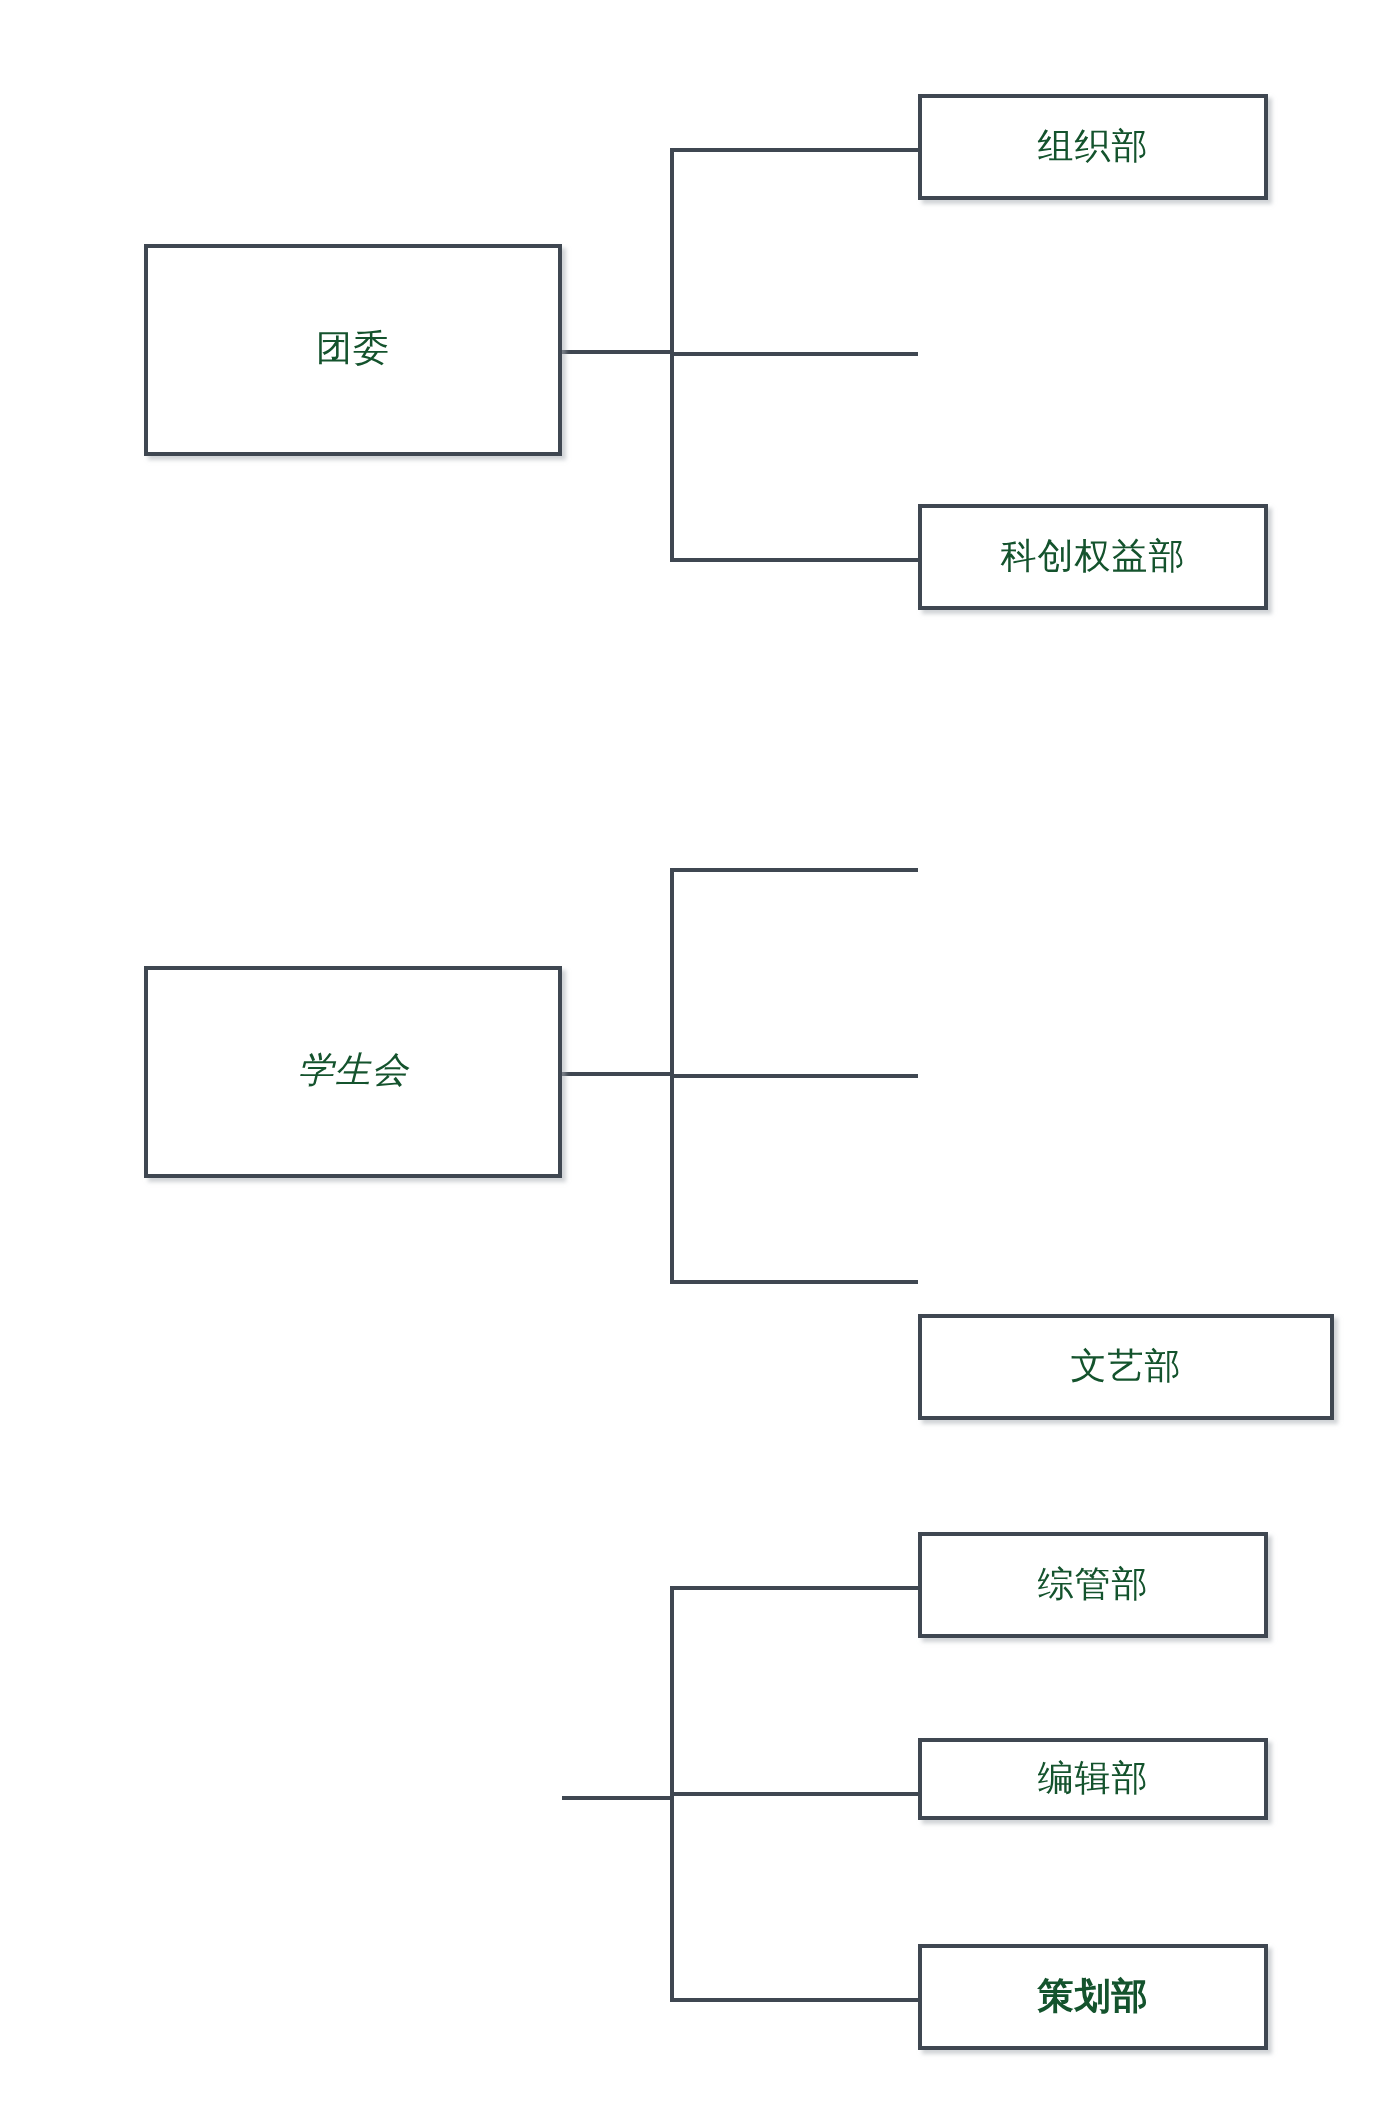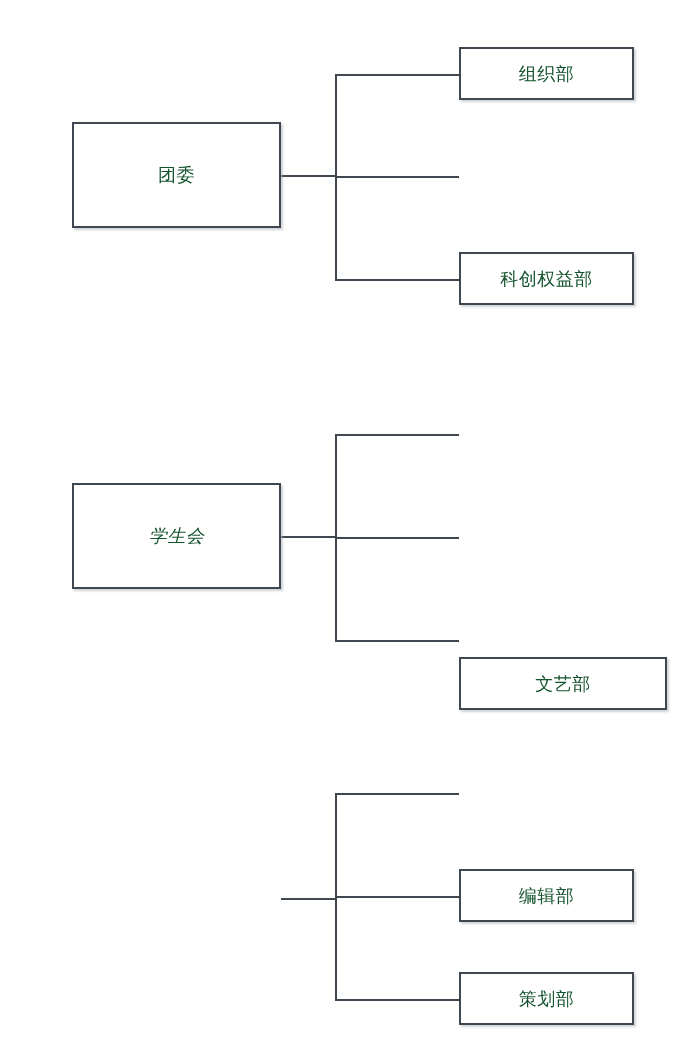--- a/index.html
+++ b/index.html
@@ -105,20 +105,23 @@
       <div class="node child" style="left: 459px; top: 613px; width: 208px; height: 53px; margin-top: 44px;">
         <span class="node-label">文艺部</span>
       </div>
     </div>
     <div class="group-layer">
       <div class="conn v" style="left: 335px; top: 792.5px; height: 208px;"></div>
       <div class="conn h" style="left: 281px; top: 898px; width: 56px;"></div>
       <div class="conn h" style="left: 335px; top: 792.5px; width: 124px;"></div>
       <div class="conn h" style="left: 335px; top: 895.5px; width: 124px;"></div>
       <div class="conn h" style="left: 335px; top: 998.5px; width: 124px;"></div>
-      <div class="node child" style="left: 459px; top: 869px; width: 175px; height: 53px;">
+      <div class="node child" style="left: 459px; top: 766px; width: 175px; height: 53px;">
+        <span class="node-label">综管部</span>
+      </div>
+      <div class="node child" style="left: 459px; top: 869px; width: 175px; height: 41px;">
         <span class="node-label">编辑部</span>
       </div>
-      <div class="node child" style="left: 459px; top: 972px; width: 175px; height: 53px;">
+      <div class="node child" style="left: 459px; top: 972px; width: 175px; height: 53px; font-weight: bold;">
         <span class="node-label">策划部</span>
       </div>
     </div>
   </div>
 
 </body></html>

